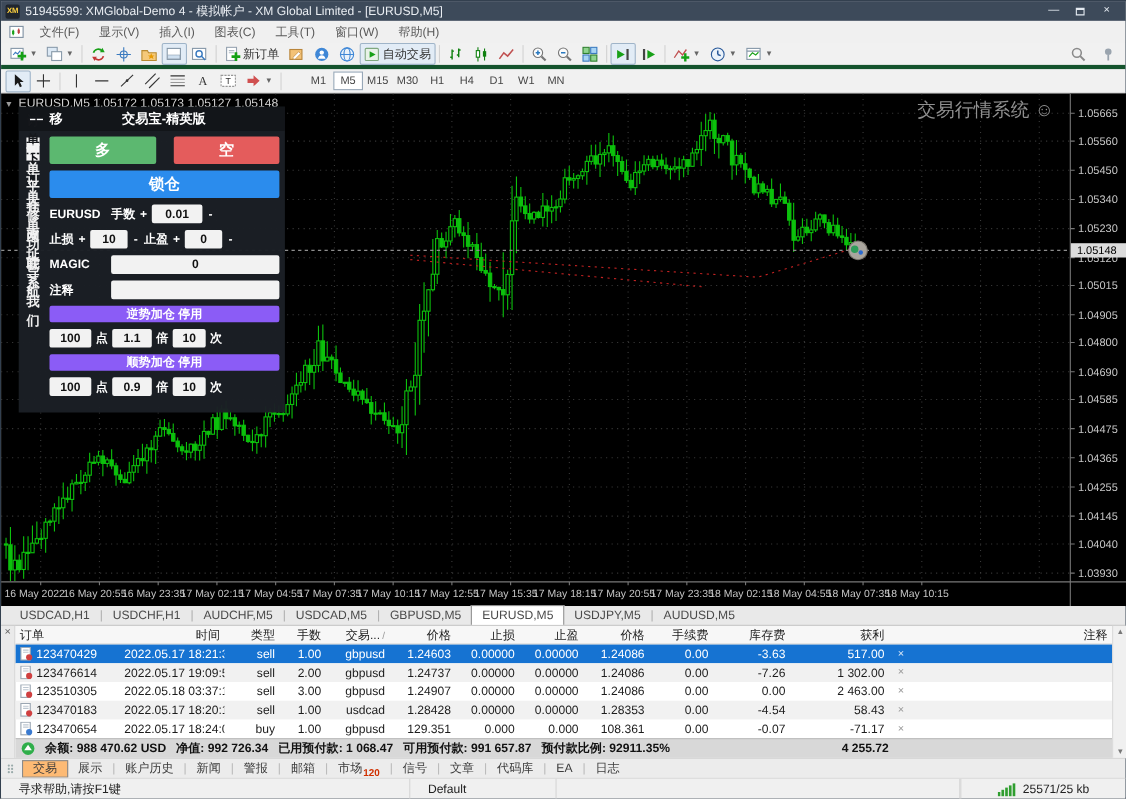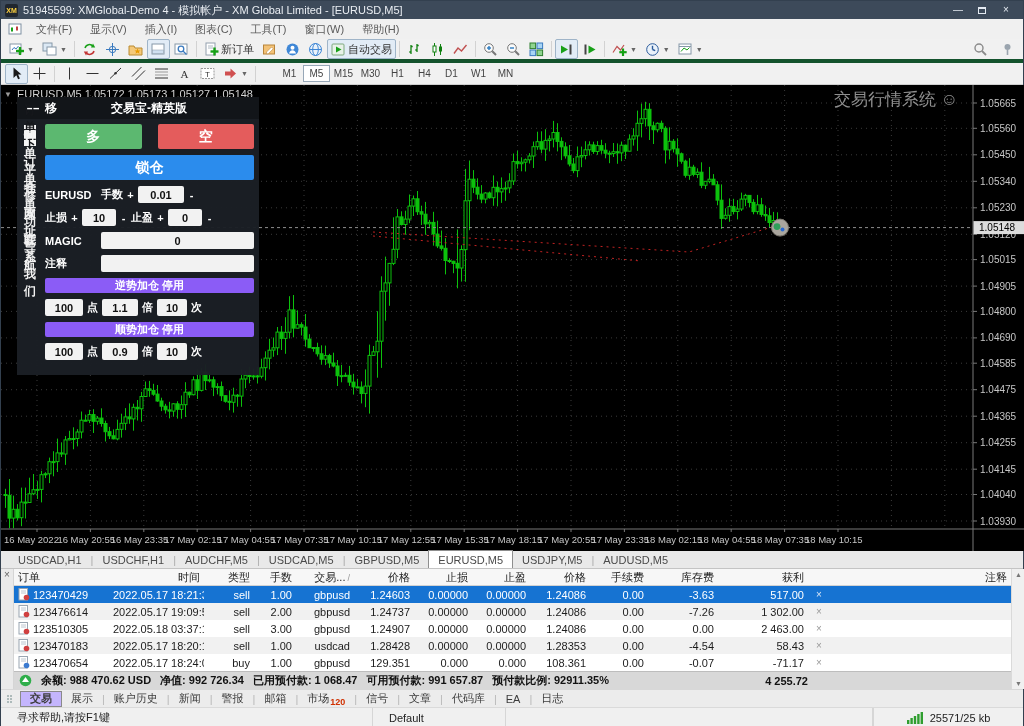--- a/index.html
+++ b/index.html
@@ -74,21 +74,21 @@
 .ordcell{display:flex;align-items:center;gap:3px}
 .closex{color:#9a9a9a;text-align:center;font-size:10px}
 .sel .closex{color:#d9e6f5}
 .sorticon{color:#9a9a9a;font-size:9px;margin-left:2px}
 .tsummary{position:absolute;bottom:0;left:0;right:0;height:18px;background:#d8d8d8;border-top:1px solid #bdbdbd;display:flex;align-items:center;gap:9px;padding:0 5px;font-weight:bold;color:#111}
 .ptotal{position:absolute;left:700px;width:94px;text-align:right}
 .tscroll{width:14px;background:#f0f0f0;border-left:1px solid #dadada;display:flex;flex-direction:column;justify-content:space-between;align-items:center;color:#777;font-size:7px;padding:2px 0}
 
 .bottomtabs{position:absolute;top:688px;left:0;right:0;height:18px;background:#ececec;border-top:1px solid #d8d8d8;display:flex;align-items:center;padding-left:3px;color:#3c3c3c}
 .btab{height:16px;display:flex;align-items:center;padding:0 9px;position:relative}
-.btab.active{background:#c4b5fd;border:1px solid #8a8a8a;font-weight:bold}
+.btab.active{background:#fdba74;border:1px solid #8a8a8a;font-weight:normal}
 .btabsep{color:#b8b8b8}
 .badge{color:#d03000;font-size:9px;font-weight:bold;margin-left:1px;position:relative;top:3px}
 .gripicon{width:14px;display:flex;align-items:center;justify-content:center;margin-right:2px}
 
 .statusbar{position:absolute;top:706px;left:0;right:0;height:20px;background:#f0f0f0;border-top:1px solid #dadada;display:flex;align-items:stretch;color:#222}
 .sseg{display:flex;align-items:center;padding:0 16px;border-right:1px solid #d6d6d6}
 .s1{width:372px}.s2{width:133px}.sfill{flex:1;border-right:1px solid #d6d6d6}
 .s3{width:150px;margin-left:auto;display:flex;gap:5px;align-items:center;justify-content:center;border-right:none;border-left:1px solid #d6d6d6}
 </style>
 </head>

